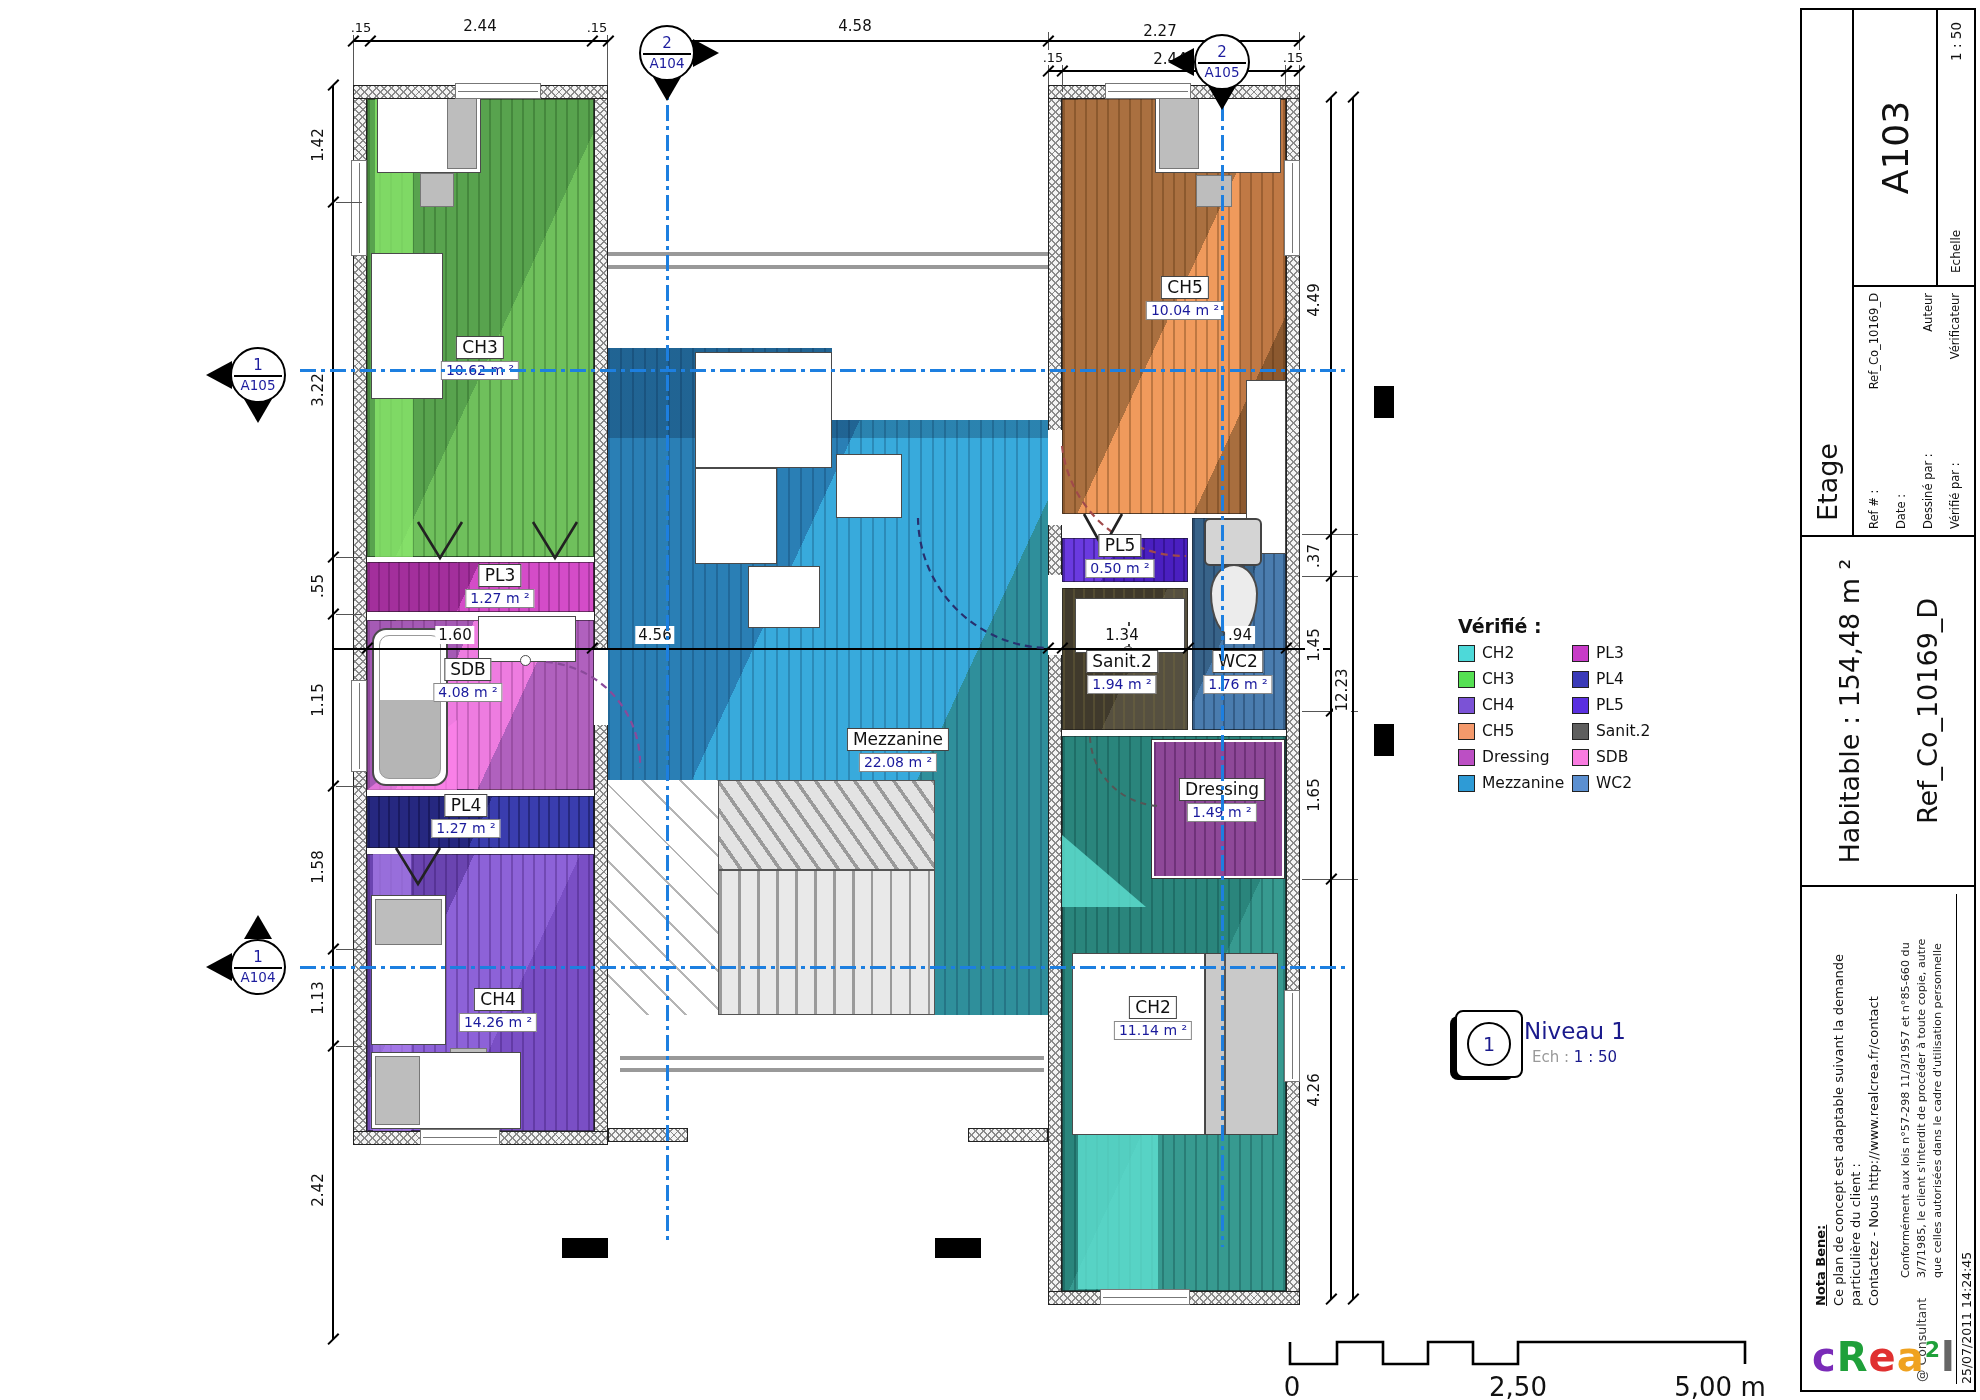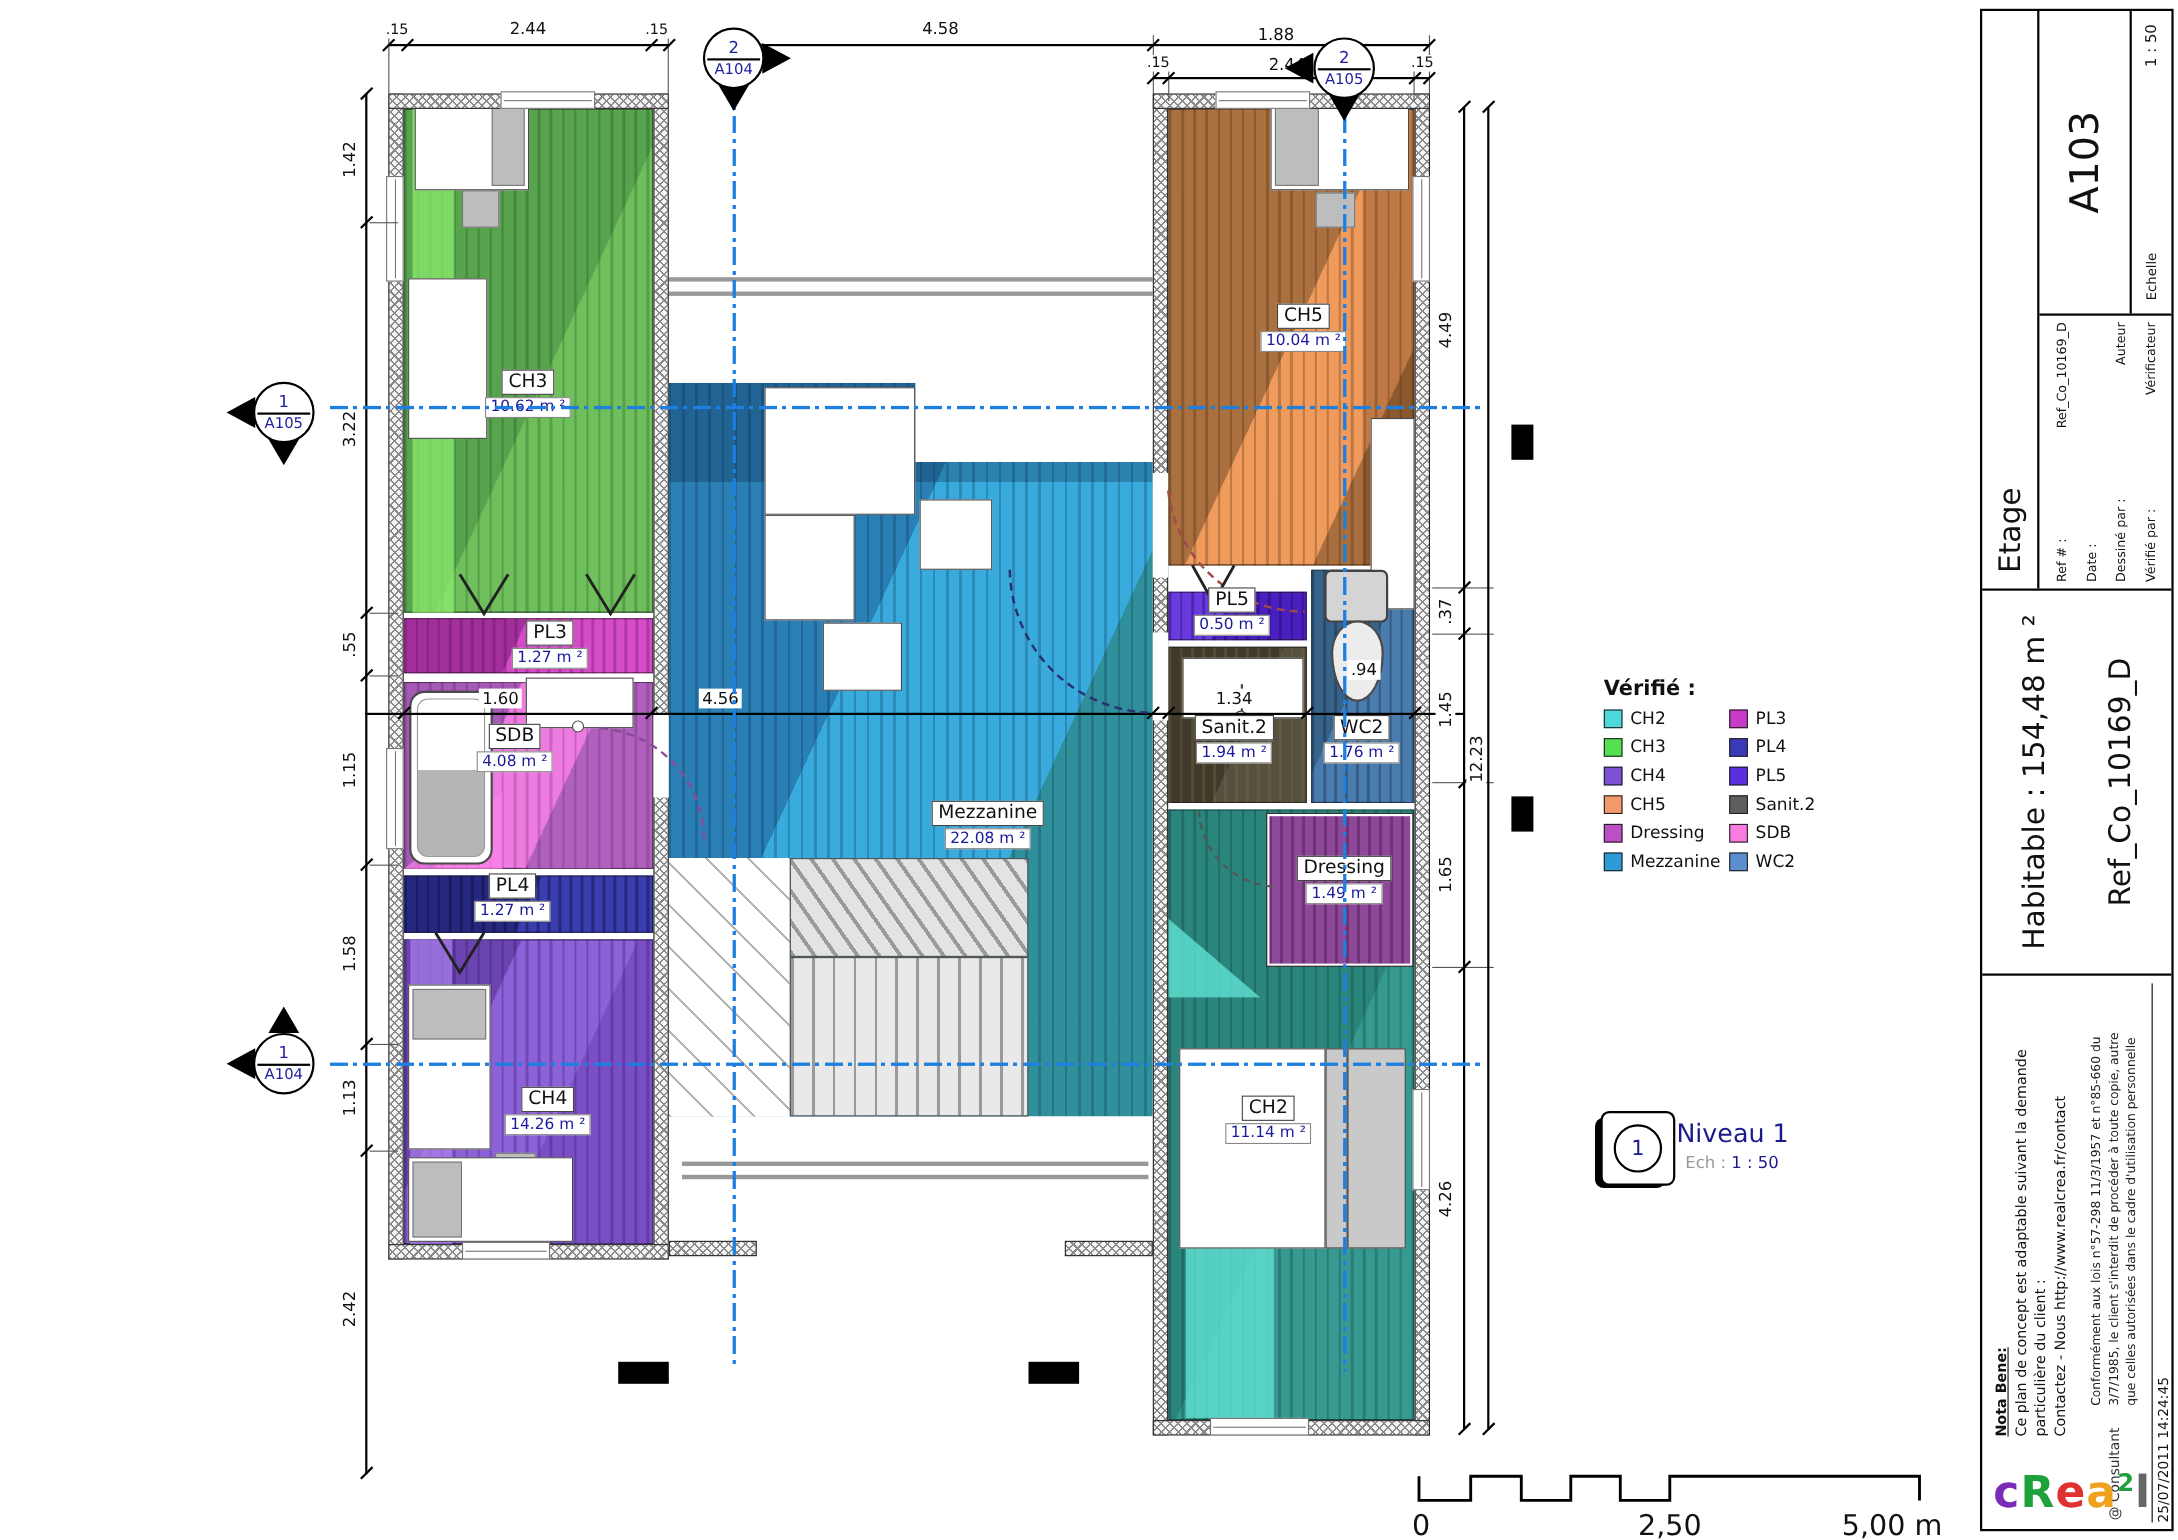--- a/index.html
+++ b/index.html
@@ -241,35 +241,35 @@
   <i class="tk" style="left:1324px;top:710px"></i>
   <i class="tk" style="left:1324px;top:878px"></i>
   <i class="tk" style="left:1324px;top:1298px"></i>
   <i class="tk" style="left:1346px;top:96px"></i>
   <i class="tk" style="left:1346px;top:1298px"></i>
 
   <span class="hlab" style="left:361px;top:20px;font-size:13px">.15</span>
   <span class="hlab" style="left:480px;top:17px">2.44</span>
   <span class="hlab" style="left:597px;top:20px;font-size:13px">.15</span>
   <span class="hlab" style="left:855px;top:17px">4.58</span>
-  <span class="hlab" style="left:1160px;top:22px">1.88</span>
+  <span class="hlab" style="left:1160px;top:22px">2.27</span>
   <span class="hlab" style="left:1053px;top:50px;font-size:13px">.15</span>
   <span class="hlab" style="left:1170px;top:50px">2.44</span>
   <span class="hlab" style="left:1293px;top:50px;font-size:13px">.15</span>
   <span class="vlab" style="left:318px;top:145px">1.42</span>
   <span class="vlab" style="left:318px;top:390px">3.22</span>
   <span class="vlab" style="left:318px;top:586px">.55</span>
   <span class="vlab" style="left:318px;top:700px">1.15</span>
   <span class="vlab" style="left:318px;top:867px">1.58</span>
   <span class="vlab" style="left:318px;top:998px">1.13</span>
   <span class="vlab" style="left:318px;top:1190px">2.42</span>
   <span class="hlab" style="left:455px;top:626px">1.60</span>
   <span class="hlab" style="left:655px;top:626px">4.56</span>
   <span class="hlab" style="left:1122px;top:626px">1.34</span>
-  <span class="hlab" style="left:1240px;top:600px">.94</span>
+  <span class="hlab" style="left:1240px;top:626px">.94</span>
   <span class="vlab" style="left:1314px;top:300px">4.49</span>
   <span class="vlab" style="left:1314px;top:556px">.37</span>
   <span class="vlab" style="left:1314px;top:645px">1.45</span>
   <span class="vlab" style="left:1314px;top:795px">1.65</span>
   <span class="vlab" style="left:1314px;top:1090px">4.26</span>
   <span class="vlab" style="left:1342px;top:690px">12.23</span>
 
   <div class="axh" style="left:300px;top:369px;width:1050px"></div>
   <div class="axh" style="left:300px;top:966px;width:1050px"></div>
   <div class="axv" style="left:666px;top:75px;height:1165px"></div>

